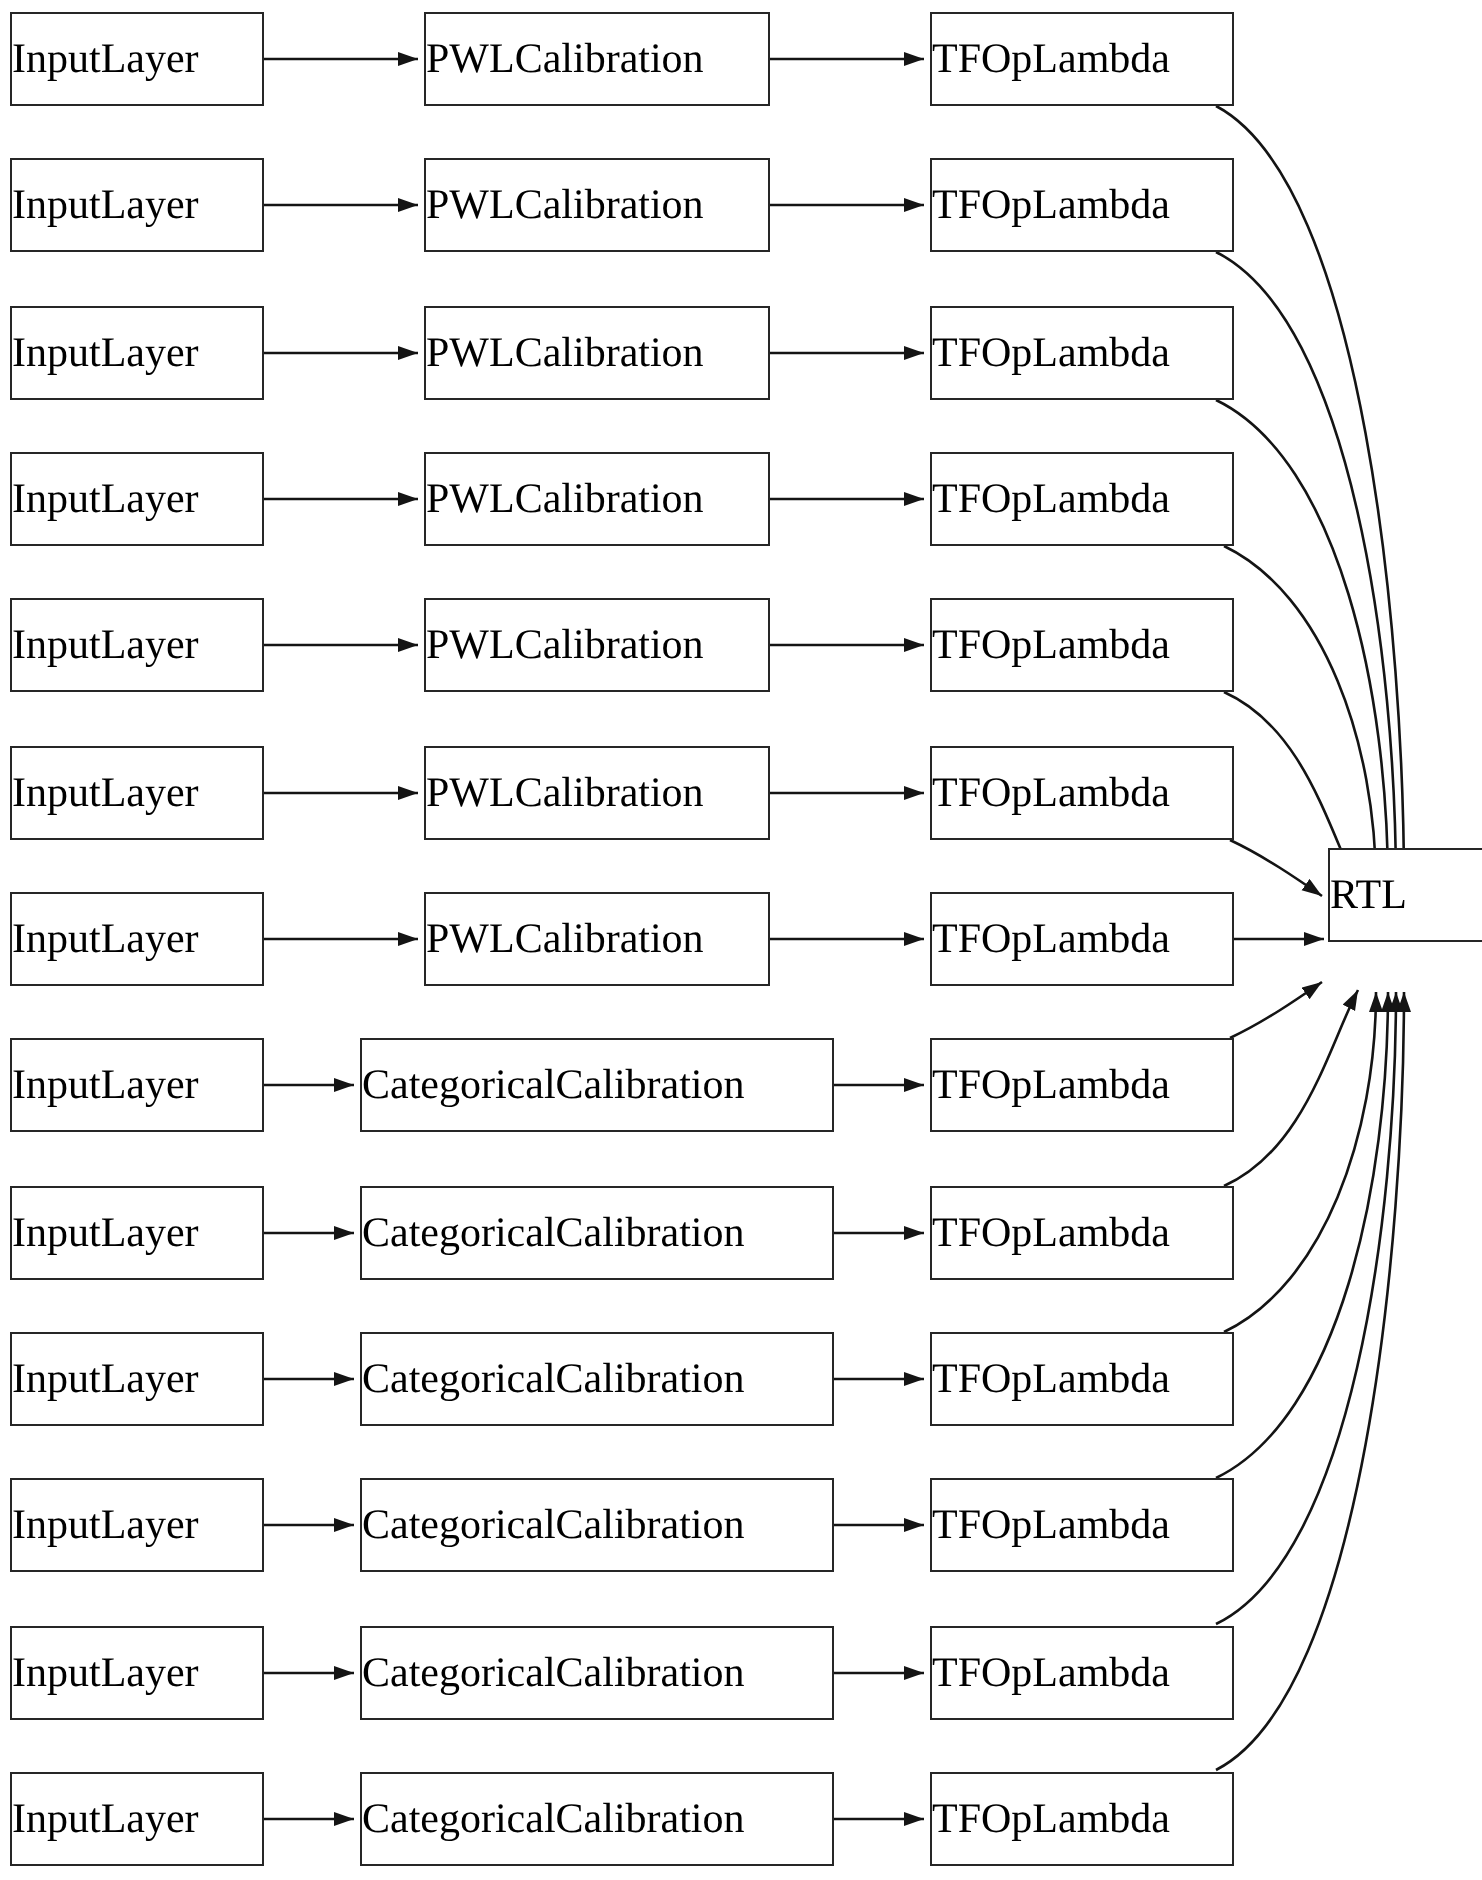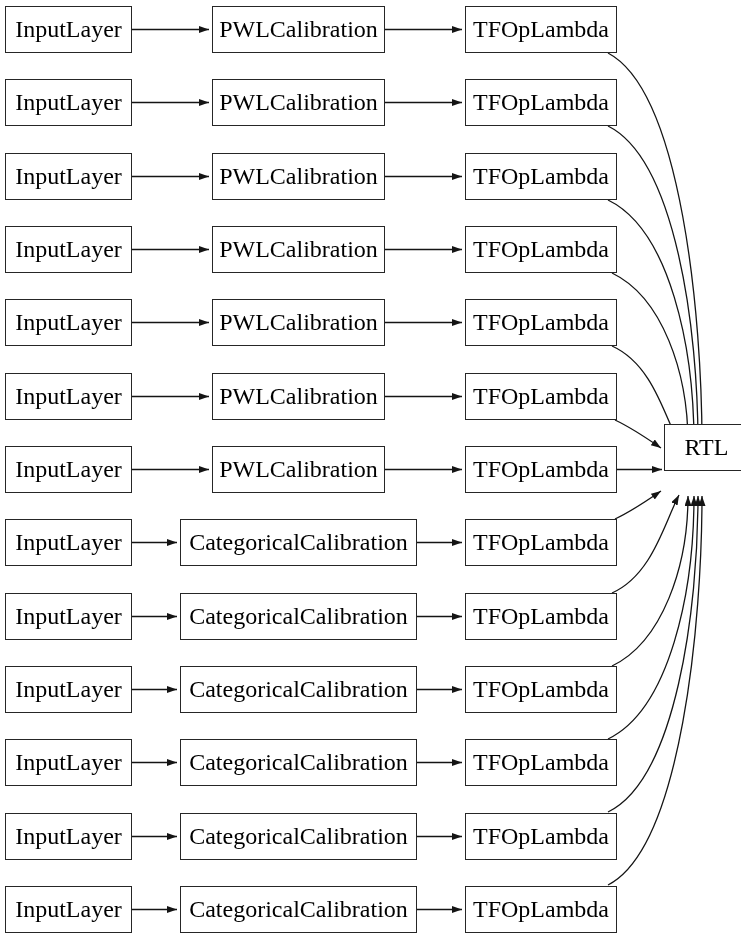--- a/index.html
+++ b/index.html
@@ -17,22 +17,21 @@
     width: 741px; height: 940px;
   }
   .node {
     position: absolute;
     box-sizing: border-box;
     height: 47px;
     background: #ffffff;
     border: 1.5px solid #262626;
     display: flex;
     align-items: center;
-    justify-content: center;
-    font-size: 24px;
+    font-size: 21px;
     color: #000000;
     white-space: nowrap;
   }
   .edges path.edge {
     fill: none;
     stroke: #141414;
     stroke-width: 1.3;
   }
 </style>
 </head>

